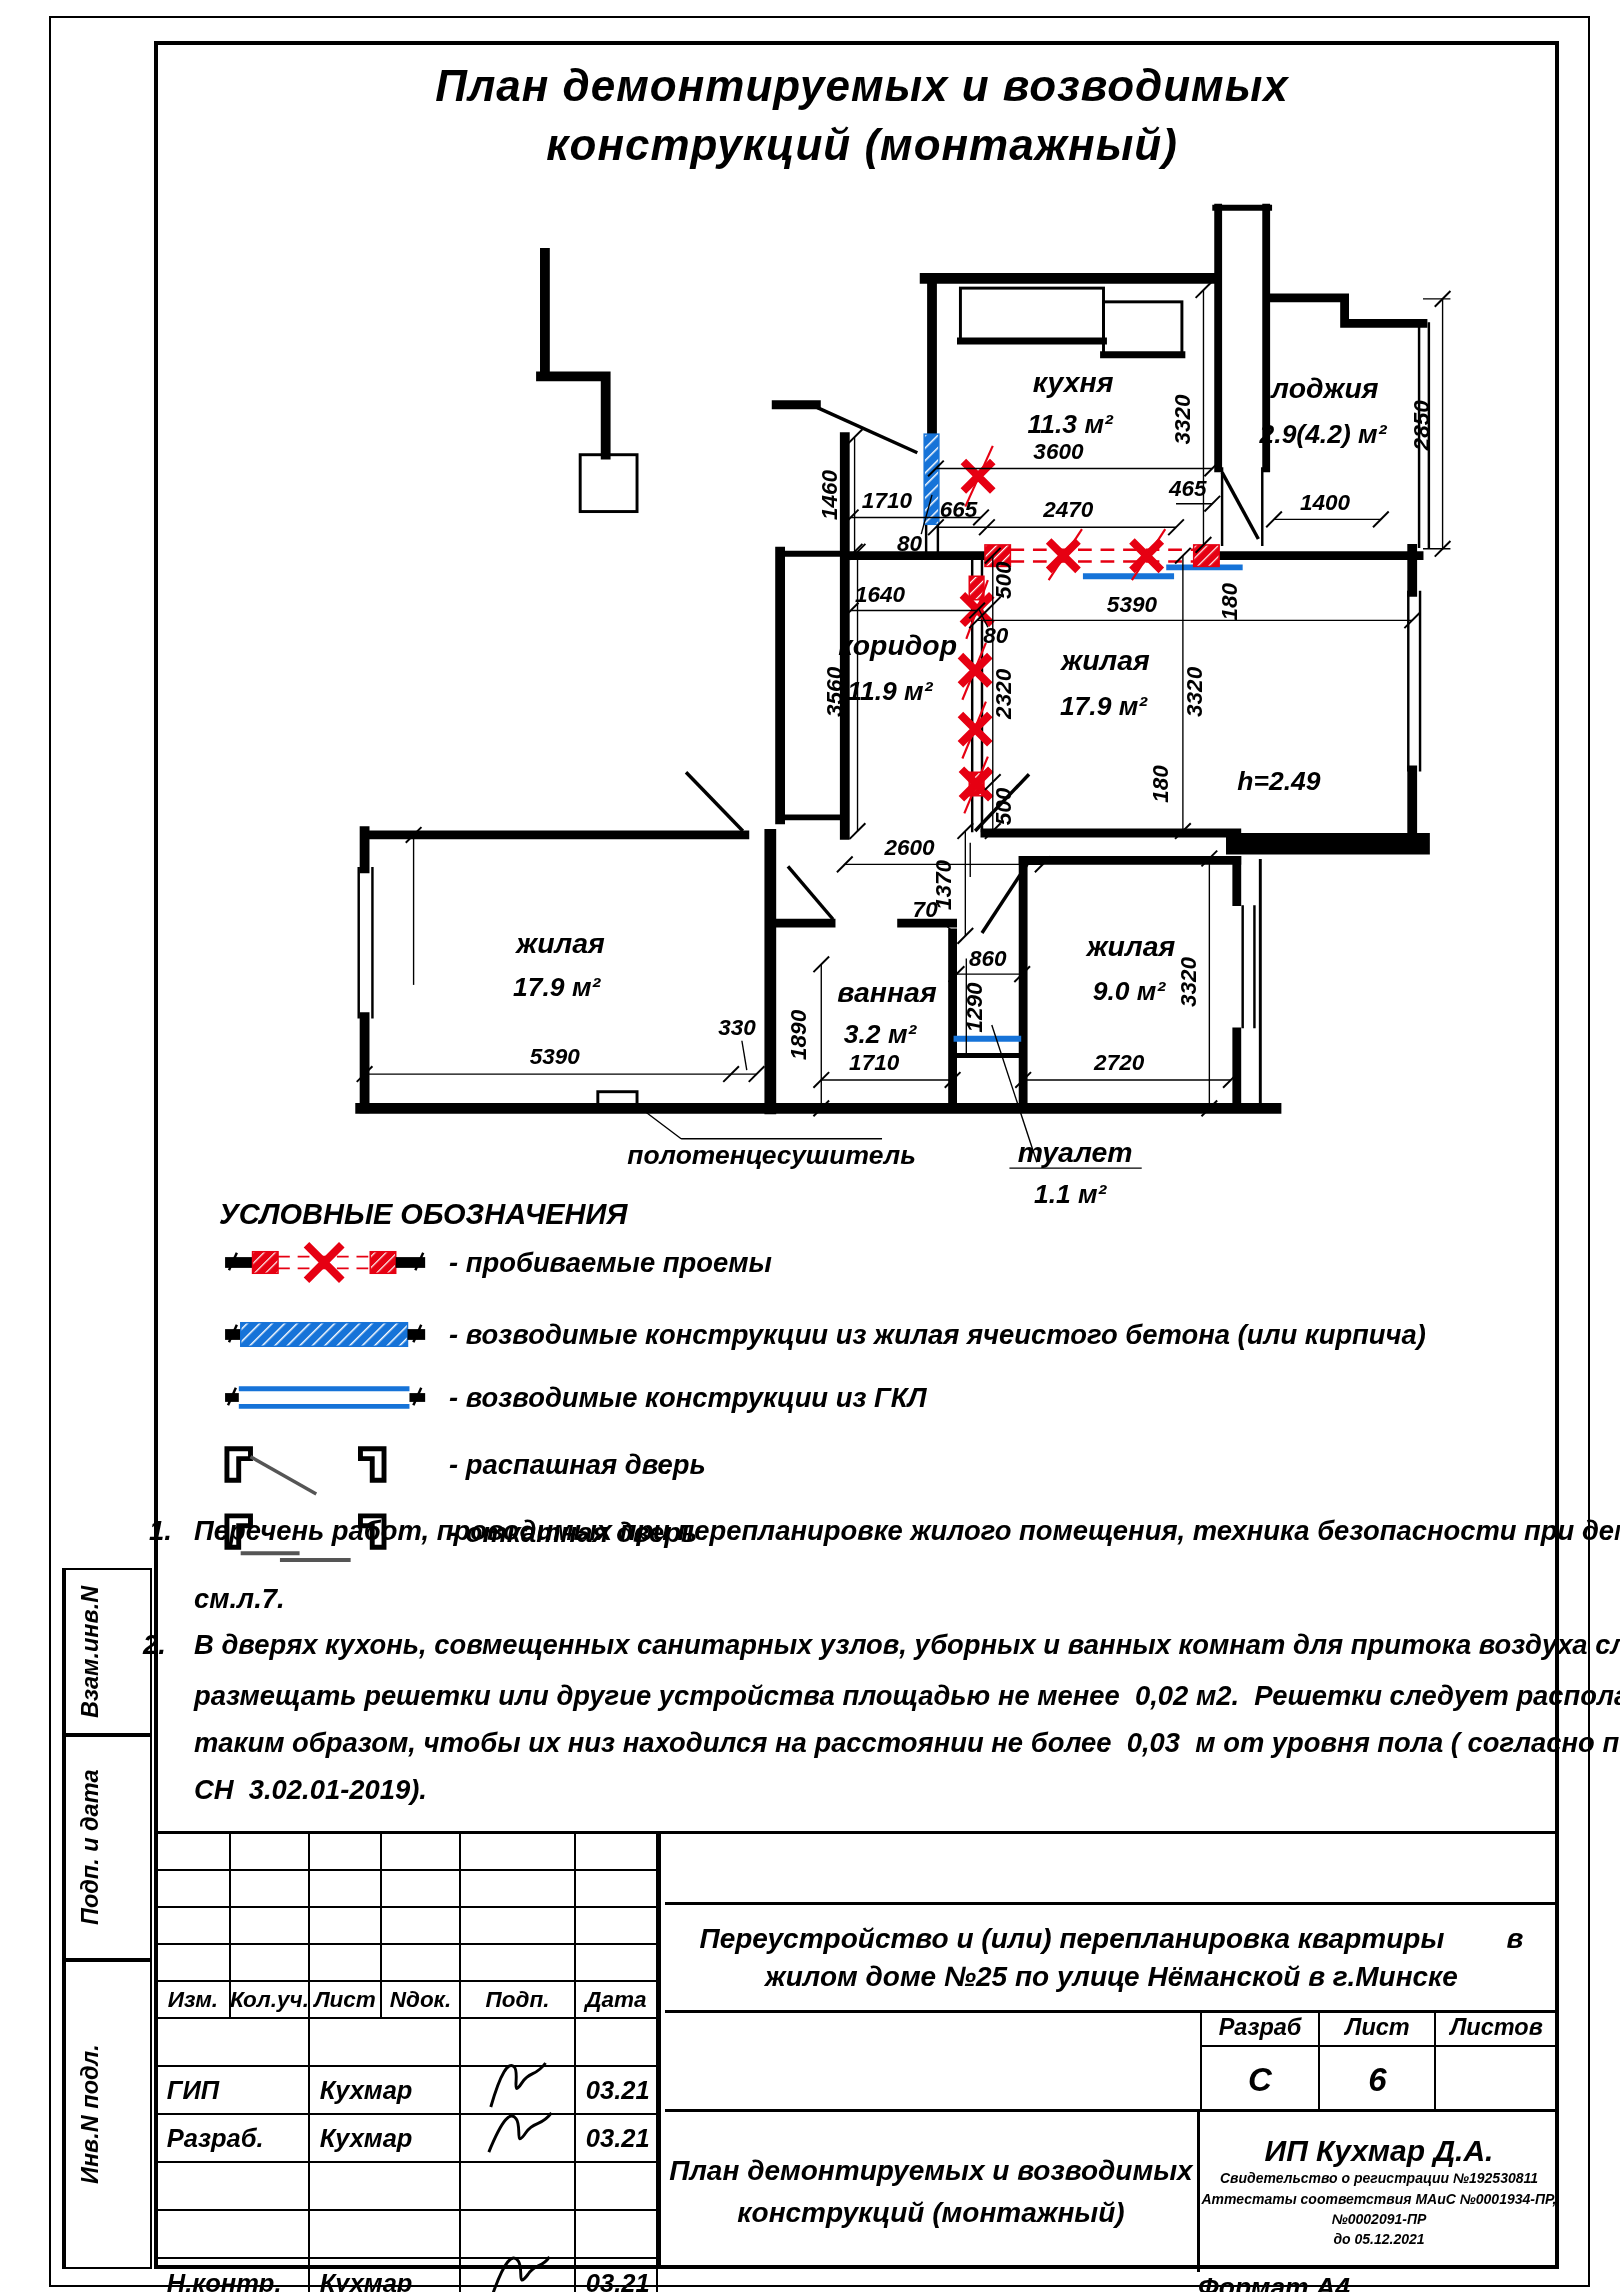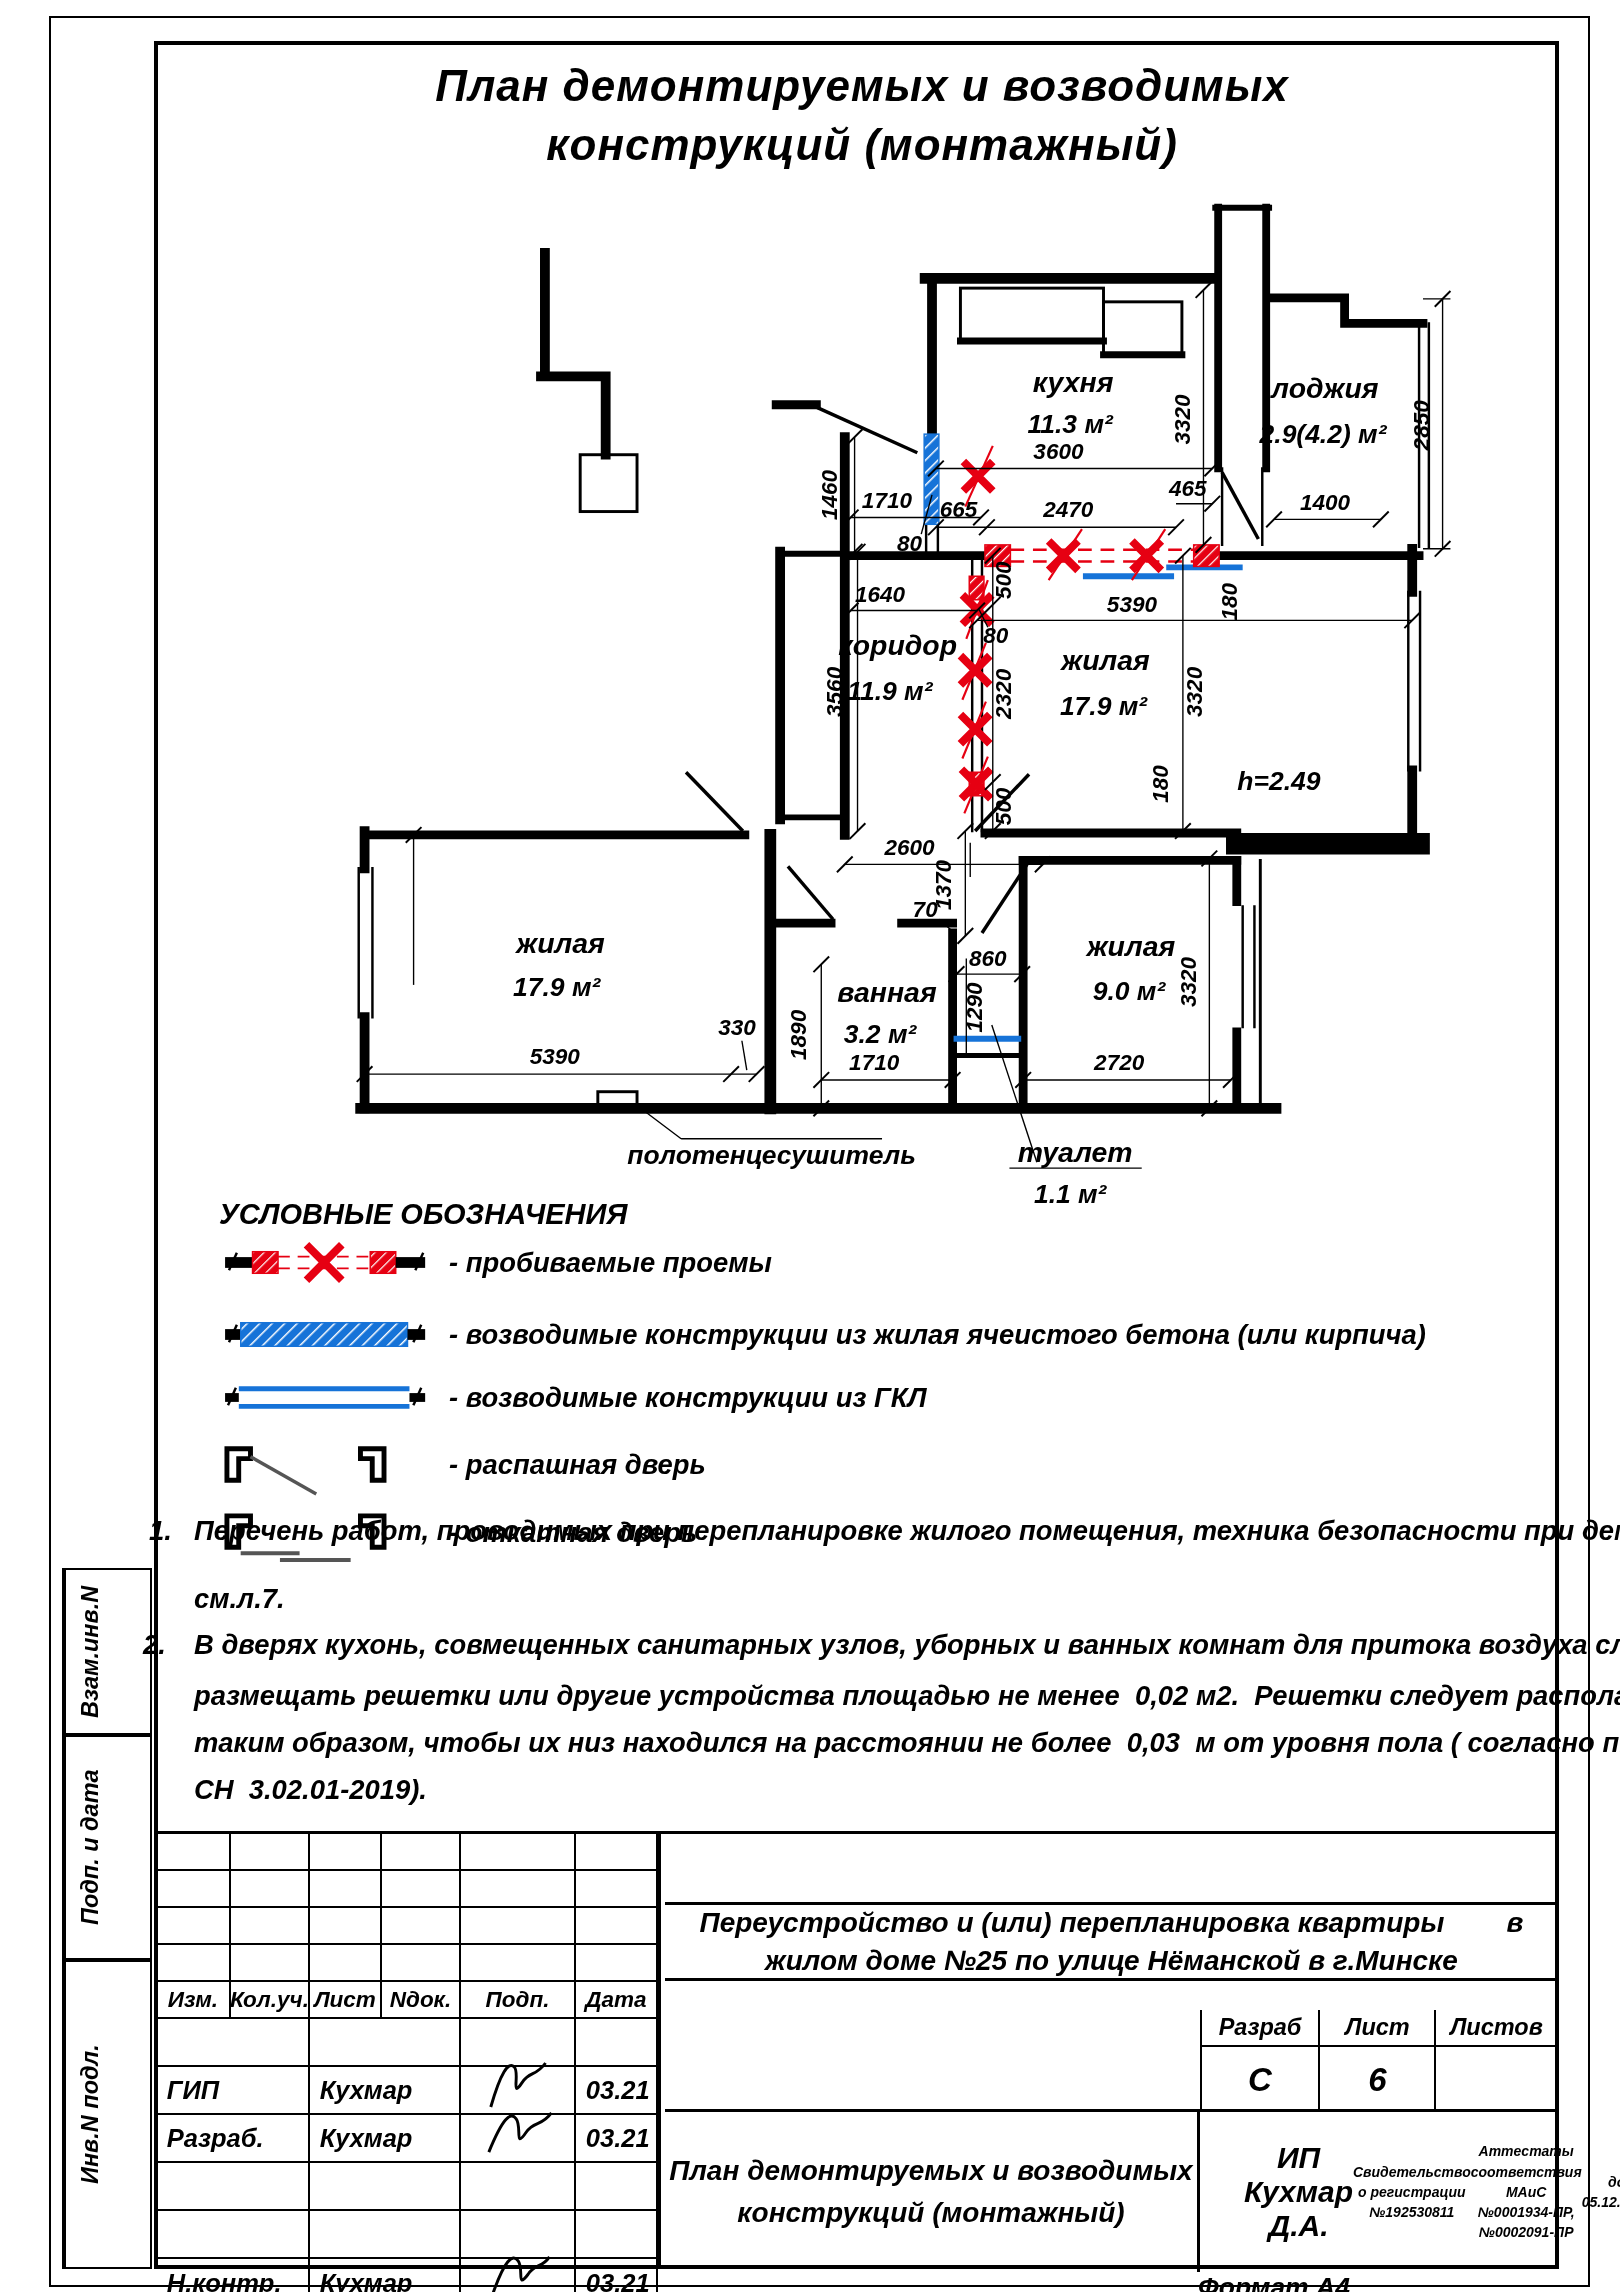--- a/index.html
+++ b/index.html
@@ -25,33 +25,33 @@
   #stamp *{box-sizing:border-box;}
   .rrow{display:grid;grid-template-columns:74px 79px 72px 79px 115px 1fr;height:37px;border-bottom:2px solid #000;}
   .rrow i,.hrow span{border-right:2px solid #000;}
   .hrow{display:grid;grid-template-columns:74px 79px 72px 79px 115px 1fr;height:37px;border-bottom:2px solid #000;}
   .hrow span{display:flex;align-items:center;justify-content:center;font-size:22.5px;font-weight:700;}
   .drow{display:grid;grid-template-columns:153px 151px 115px 1fr;height:48px;border-bottom:2px solid #000;}
   .drow span{border-right:2px solid #000;display:flex;align-items:center;padding-left:9.8px;font-size:25.5px;font-weight:600;position:relative;overflow:visible;}
   .left-table{position:absolute;left:0;top:0;width:504px;height:100%;border-right:3.9px solid #000;}
   .right-part{position:absolute;left:508px;top:0;width:893px;height:100%;}
   .band1{position:absolute;left:0;top:0;width:100%;height:71px;border-bottom:3.9px solid #000;}
-  .project{position:absolute;left:0;top:71px;width:100%;height:76px;border-bottom:3.9px solid #000;
+  .project{position:absolute;left:0;top:71px;width:100%;height:108px;border-bottom:3.9px solid #000;
            display:flex;flex-direction:column;align-items:center;justify-content:center;font-size:28px;font-weight:700;font-style:italic;}
   .project div{white-space:pre;line-height:1.35;}
   .mid{position:absolute;left:0;top:176px;width:100%;height:102px;border-bottom:3.9px solid #000;}
   .mid .hcell{position:absolute;top:0;height:37px;border-left:2.9px solid #000;border-bottom:2px solid #000;
               display:flex;align-items:center;justify-content:center;font-size:23.5px;font-weight:700;}
   .mid .vcell{position:absolute;top:37px;height:65px;border-left:2.9px solid #000;
               display:flex;align-items:center;justify-content:center;font-size:33px;font-weight:700;}
   .doccell{position:absolute;left:0;top:278px;width:535px;height:160px;border-right:3.9px solid #000;
            display:flex;flex-direction:column;align-items:center;justify-content:center;font-size:28px;font-weight:700;}
   .doccell div{line-height:1.5;}
-  .companycell{position:absolute;left:535px;top:278px;width:358px;height:160px;display:flex;flex-direction:row;
-           align-items:center;justify-content:flex-start;text-align:center;margin-left:44px;}
+  .companycell{position:absolute;left:535px;top:278px;width:358px;height:160px;display:flex;flex-direction:column;
+           align-items:center;justify-content:center;text-align:center;}
   .companycell .cname{font-size:30px;font-weight:700;}
   .companycell .cert{font-size:14px;font-weight:700;line-height:1.45;}
   .fmt{left:1117px;top:2272px;width:314px;text-align:center;font-size:26.5px;font-weight:700;font-style:italic;}
   .sig{position:absolute;left:19.6px;top:-13.7px;}
   
   svg text{font-family:"Liberation Sans",sans-serif;font-style:italic;font-weight:600;fill:#000;}
   .rname{font-size:29px;}
   .rarea{font-size:27px;}
   .dim{font-size:23px;}
 </style>

